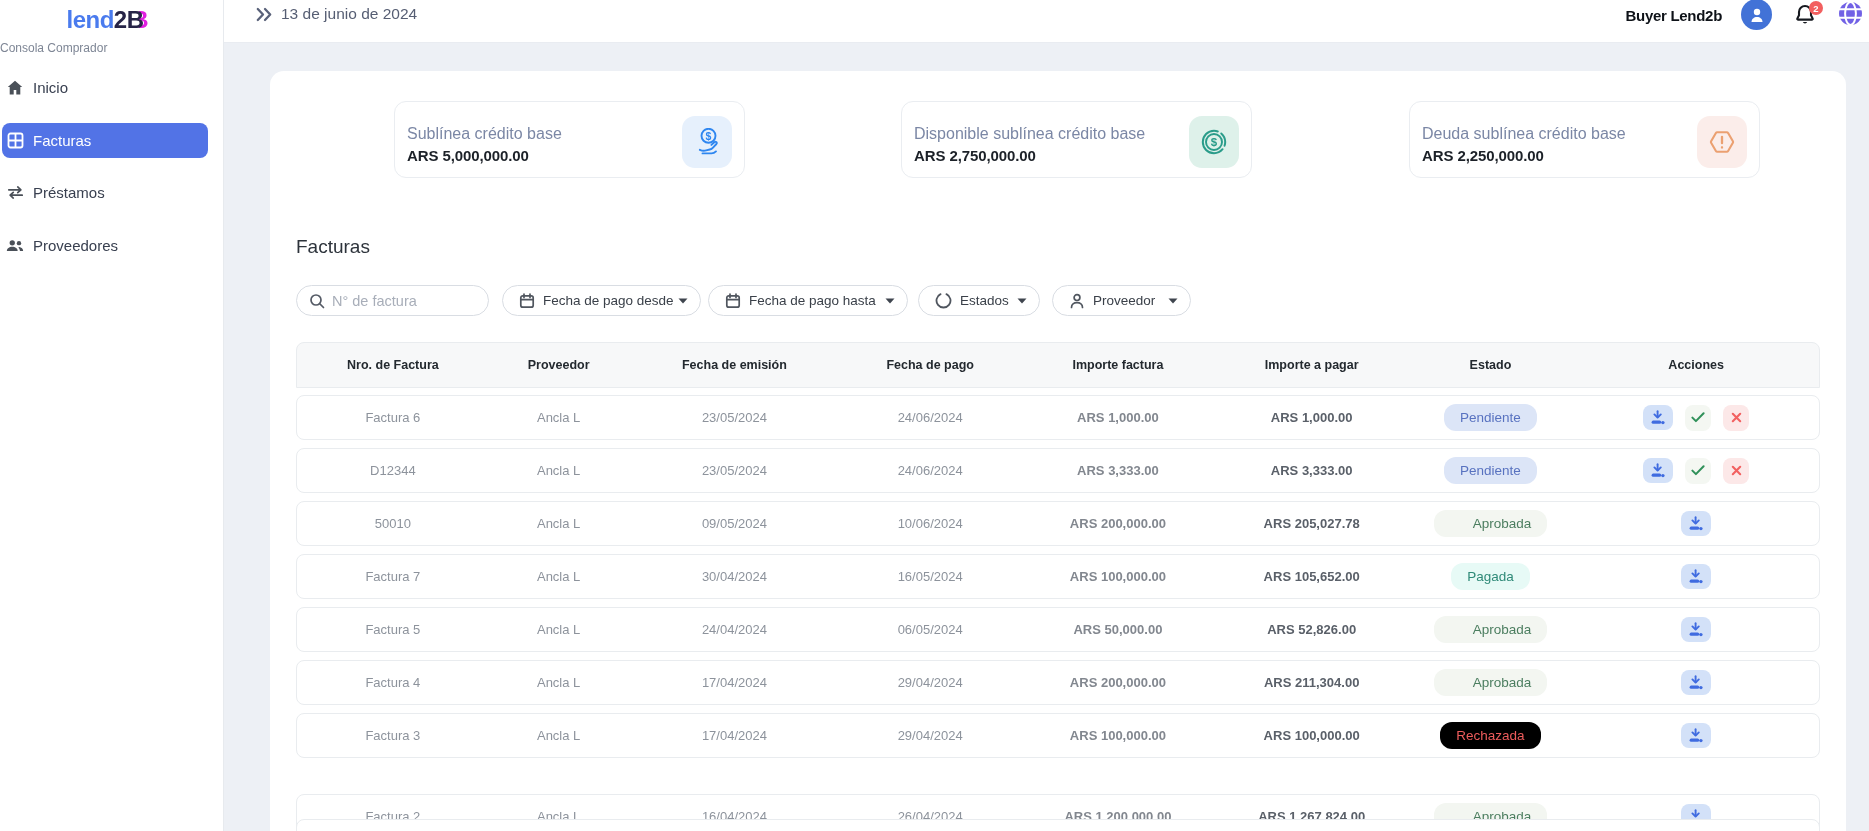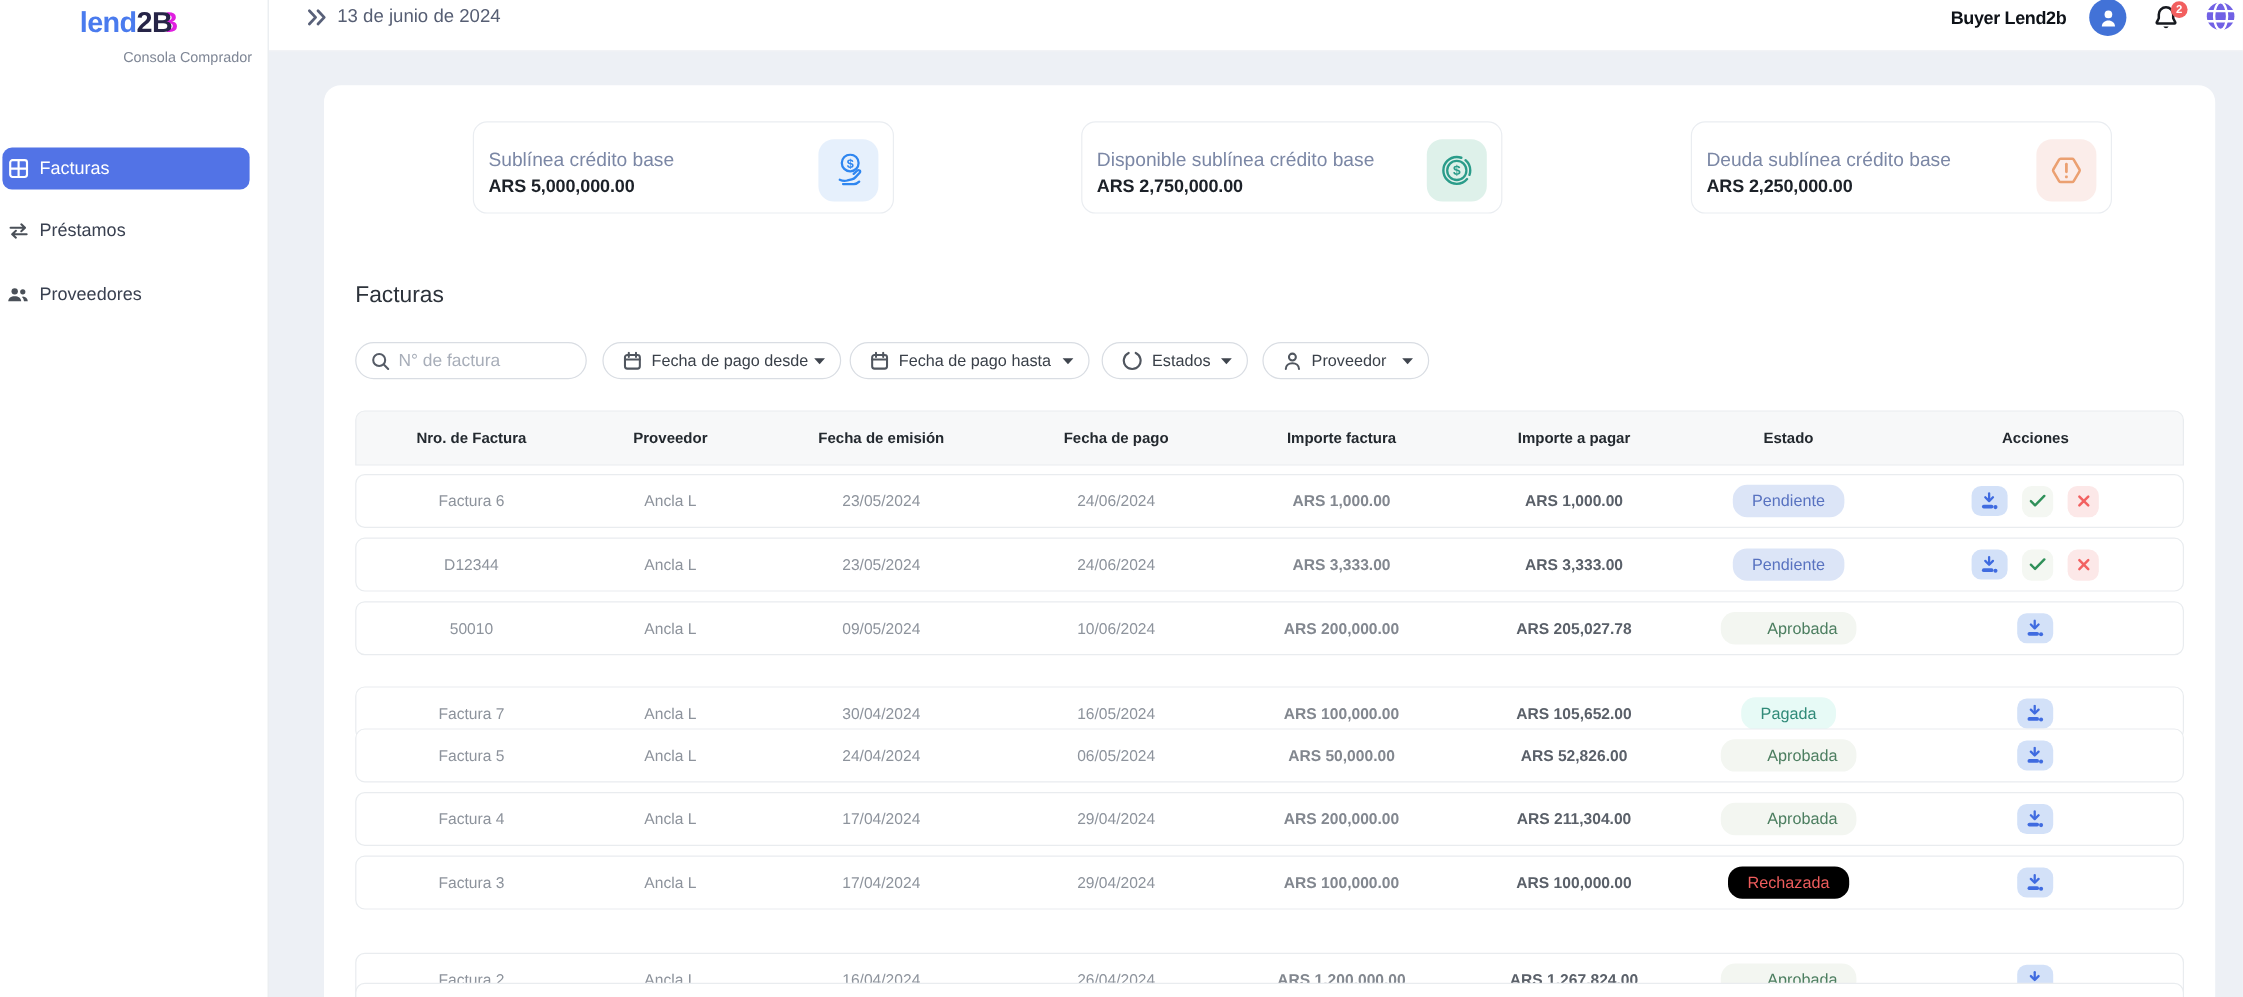--- a/index.html
+++ b/index.html
@@ -3,21 +3,21 @@
 <style>
 * { margin:0; padding:0; box-sizing:border-box; }
 html,body { width:1869px; height:831px; overflow:hidden; background:#edf0f5; font-family:"Liberation Sans",sans-serif; }
 .topbar { position:absolute; left:0; top:0; width:1869px; height:43px; background:#fff; border-bottom:1px solid #e9ecf1; z-index:1; }
 .sidebar { position:absolute; left:0; top:0; width:224px; height:831px; background:#fff; border-right:1px solid #e7eaee; z-index:2; }
 .logo { position:absolute; left:0; top:6px; width:210px; text-align:center; font-size:24px; font-weight:700; letter-spacing:-0.5px; }
 .logo .l1 { color:#4a7bee; }
 .logo .bwrap { position:relative; color:#262447; }
 .logo .bclip { position:absolute; right:-4.5px; top:0; width:9px; height:40px; overflow:hidden; z-index:-1; }
 .logo .bpink { position:absolute; right:0; top:0; color:#e01fe0; }
-.logo-sub { position:absolute; left:0; top:41px; width:210px; text-align:right; font-size:12px; color:#7e8695; }
+.logo-sub { position:absolute; left:0; top:41px; width:210px; text-align:left; font-size:12px; color:#7e8695; }
 .mitem { position:absolute; left:2px; width:206px; height:35px; border-radius:8px; display:flex; align-items:center; color:#394050; font-size:15px; }
 .mitem .mi { width:18px; margin-left:4px; margin-right:9px; display:flex; justify-content:center; }
 .mitem.sel { background:#5273e6; color:#fff; }
 .hdr-chev { position:absolute; left:255px; top:5px; z-index:3; }
 .hdr-date { position:absolute; left:281px; top:5px; z-index:3; font-size:15.5px; color:#565e73; }
 .hdr-user { position:absolute; right:147px; top:7px; z-index:3; font-size:15px; color:#0e1218; font-weight:600; letter-spacing:-0.3px; }
 .avatar { position:absolute; left:1741px; top:-1px; z-index:3; width:31px; height:31px; border-radius:50%; background:#4272d7; display:flex; align-items:center; justify-content:center; }
 .bell { position:absolute; left:1793px; top:3px; z-index:3; }
 .badge { position:absolute; left:1809px; top:1px; z-index:4; width:14px; height:14px; border-radius:50%; background:#f25f5f; color:#fff; font-size:9.5px; font-weight:700; display:flex; align-items:center; justify-content:center; }
 .globe { position:absolute; left:1838px; top:1px; z-index:3; }
@@ -72,20 +72,25 @@
       <g stroke="#fff" stroke-width="2" fill="none">
         <path d="M1 8.3h23M1 16.7h23"></path>
         <ellipse cx="12.5" cy="12.5" rx="5.4" ry="11.5"></ellipse>
       </g>
     </svg></div>
 <div class="sidebar">
   <div class="logo"><span class="l1">lend</span><span class="bwrap">2B<span class="bclip">
           <span class="bpink">B</span>
         </span></span></div>
   <div class="logo-sub">Consola Comprador</div>
+  <div class="mitem" style="top:70px"><span class="mi">
+        <svg width="18" height="18" viewBox="0 0 18 18">
+          <path d="M9 1.8L1.8 8h1.9v7.4h4V11h2.6v4.4h4V8h1.9z" fill="#4a5058"></path>
+        </svg>
+      </span>Inicio</div>
   <div class="mitem sel" style="top:123px"><span class="mi">
         <svg width="17" height="17" viewBox="0 0 17 17" fill="none">
           <rect x="1.5" y="1.5" width="14" height="14" rx="2" stroke="#fff" stroke-width="1.8"></rect>
           <path d="M8.5 1.5v14M1.5 8.5h14" stroke="#fff" stroke-width="1.8"></path>
         </svg>
       </span>Facturas</div>
   <div class="mitem" style="top:228px"><span class="mi">
         <svg width="19" height="14" viewBox="0 0 19 14">
           <circle cx="6.6" cy="3.6" r="2.8" fill="#4a5058"></circle>
           <path d="M0.9 12.4c0-2.8 2.5-4.5 5.7-4.5s5.7 1.7 5.7 4.5z" fill="#4a5058"></path>
@@ -252,21 +257,21 @@
         <span class="abtn dl">
           <svg width="16" height="15" viewBox="0 0 16 15" fill="none">
             <path d="M7.6 1.2v5.6" stroke="#3f6be0" stroke-width="1.9" stroke-linecap="round"></path>
             <path d="M4.4 4.4l3.2 3.2L10.8 4.4" stroke="#3f6be0" stroke-width="1.9" stroke-linecap="round" stroke-linejoin="round"></path>
             <rect x="1.6" y="10.6" width="9.6" height="3.1" rx="1.55" fill="#3f6be0"></rect>
             <circle cx="12.9" cy="12.6" r="1.7" fill="#3f6be0"></circle>
           </svg>
         </span>
       </div>
 </div>
-<div class="trow" style="top:501px">
+<div class="trow" style="top:483px">
 <div class="c c1">Factura 7</div>
       <div class="c c2">Ancla L</div>
       <div class="c c3">30/04/2024</div>
       <div class="c c4">16/05/2024</div>
 <div class="c c5 amt">ARS 100,000.00</div>
       <div class="c c6 amt2">ARS 105,652.00</div>
 <div class="c c7">
         <span class="chip chip-pag">Pagada</span>
       </div>
 <div class="c c8">

